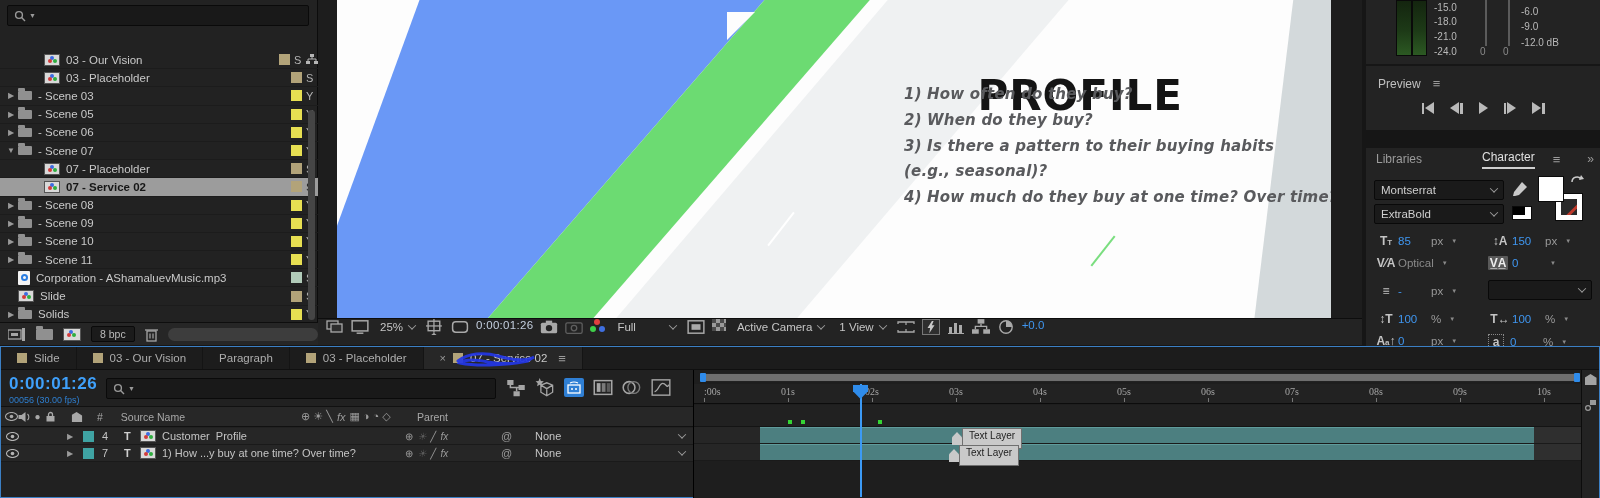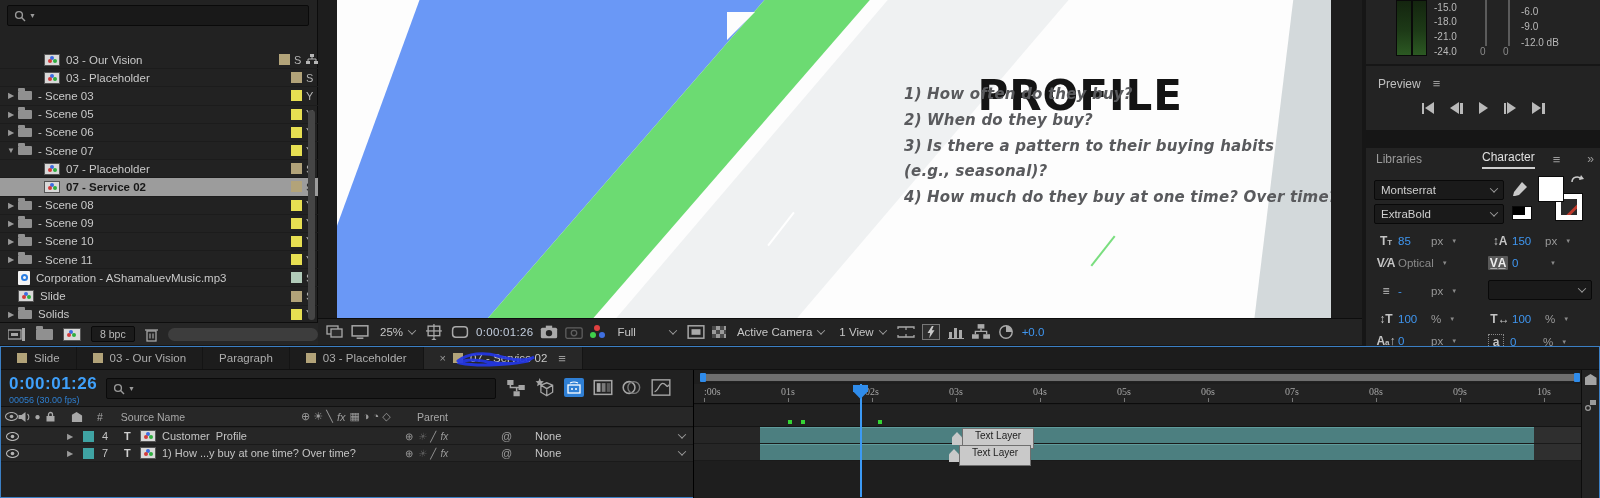--- a/index.html
+++ b/index.html
@@ -31,21 +31,21 @@
   .bpc { background:#1b1b1b; border:1px solid #0a0a0a; border-radius:2px; font-size:10.5px; color:#bbb; padding:1px 8px; }
   .vscroll { position:absolute; right:2px; top:110px; width:7px; height:210px; background:#454545; border-radius:4px; }
   .hscroll { width:150px; height:13px; background:#3d3d3d; border-radius:7px; }
 
   
   #viewer { left:318px; top:0; width:1044px; height:345px; background:#1d1d1d; }
   #slide { position:absolute; left:19px; top:0; width:994px; height:318px; background:#fdfdfd; overflow:hidden; }
   .shape { position:absolute; }
   .slide-title { position:absolute; right:148px; top:76px; text-align:right; font-family:"DejaVu Sans",sans-serif; font-weight:bold; font-size:42px; line-height:39px; letter-spacing:1px; color:#141414; }
   .qs { position:absolute; left:567px; top:82px; font-family:"DejaVu Sans",sans-serif; font-weight:bold; font-size:15px; line-height:25.8px; color:#595a5d; letter-spacing:.2px; white-space:nowrap;font-style:italic; }
-  .vtoolbar { position:absolute; left:0; bottom:0; width:1044px; height:27px; background:#232323; border-top:1px solid #0d0d0d; display:flex; align-items:center; font-size:11.5px; color:#c6c6c6; gap:7px; padding-left:8px; }
+  .vtoolbar { position:absolute; left:0; bottom:0; width:1044px; height:27px; background:#232323; border-top:1px solid #0d0d0d; display:flex; align-items:flex-start; font-size:11.5px; color:#c6c6c6; gap:7px; padding-left:8px; }
   .dd { display:flex; align-items:center; gap:6px; padding:2px 4px; color:#c6c6c6; }
   .tbtime { color:#c3cede; letter-spacing:.3px; }
   .tico { display:inline-flex; align-items:center; justify-content:center; width:18px; height:16px; color:#a9a9a9; flex:none; }
   .rgbdots { position:relative; width:16px; height:14px; }
   .rgbdots i { position:absolute; width:6px; height:6px; border-radius:50%; }
   .checker { width:14px; height:12px; background:
     linear-gradient(45deg,#9a9a9a 25%,transparent 25%,transparent 75%,#9a9a9a 75%),
     linear-gradient(45deg,#9a9a9a 25%,#4a4a4a 25%,#4a4a4a 75%,#9a9a9a 75%); background-size:8px 8px; background-position:0 0,4px 4px; }
   .boxed { border:1px solid #777; background:#2e2e2e; }
 
@@ -107,21 +107,21 @@
   .ruler { position:absolute; left:0; top:14px; width:889px; height:20px; background:#222; border-bottom:1px solid #0c0c0c; }
   .tick { position:absolute; top:2px; font-size:10px; color:#a6a6a6; transform:translateX(-50%);font-family:Liberation Serif, serif; }
   .tickmark { position:absolute; bottom:1px; width:1px; height:4px; background:#777; }
   .gstrip { position:absolute; left:0; top:35px; width:889px; height:22px; background:#212121; border-bottom:1px solid #141414; }
   .gdot { position:absolute; bottom:2px; width:4px; height:4px; background:#35d435; }
   .grow { position:absolute; left:0; width:889px; height:17px; background:#262626; border-bottom:1px solid #1a1a1a; }
   .lbar { position:absolute; left:66px; top:0; width:774px; height:16px; background:#4c7f80; border-top:1px solid #5f9b9b; }
   .lbar-tail { position:absolute; left:840px; top:0; width:49px; height:16px; background:#2f2f2f; }
   .marker { position:absolute; top:1px; display:flex; align-items:center; z-index:2; }
   .marker .mhead { width:10px; height:13px; background:#c9c9c9; clip-path:polygon(0 40%,50% 0,100% 40%,100% 100%,0 100%); }
-  .marker .mlab { background:#c9c9c9; color:#1d1d1d; font-size:10px; padding:0 12px; height:21px; line-height:13px; border:1px solid #6f6f6f; }
+  .marker .mlab { background:#c9c9c9; color:#1d1d1d; font-size:10px; padding:0 6px; height:21px; line-height:13px; border:1px solid #6f6f6f; }
   .playhead-line { position:absolute; left:166px; top:14px; width:1.5px; height:113px; background:#3c9af5; z-index:5; }
   .playhead-head { position:absolute; left:159px; top:15px; width:15px; height:14px; background:#2f8ceb; clip-path:polygon(0 0,100% 0,100% 45%,50% 100%,0 45%); z-index:6; }
   .tl-rightstrip { position:absolute; right:0; top:23px; width:18px; height:128px; background:#232323; border-left:1px solid #0c0c0c; }
   .pent { width:12px; height:11px; background:#a3a3a3; clip-path:polygon(0 35%,50% 0,100% 35%,100% 100%,0 100%); margin:4px auto 6px; }
   svg { display:block; }
 </style>
 </head>
 <body>
 
 <div id="project" class="panel">

